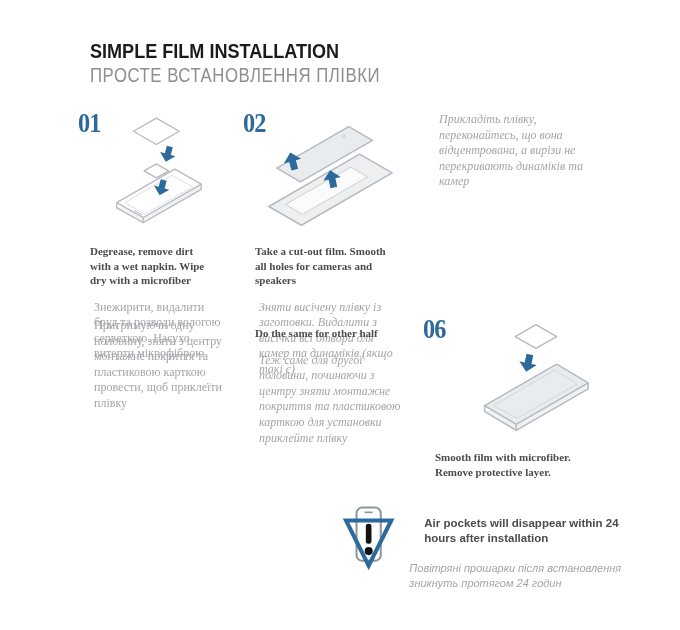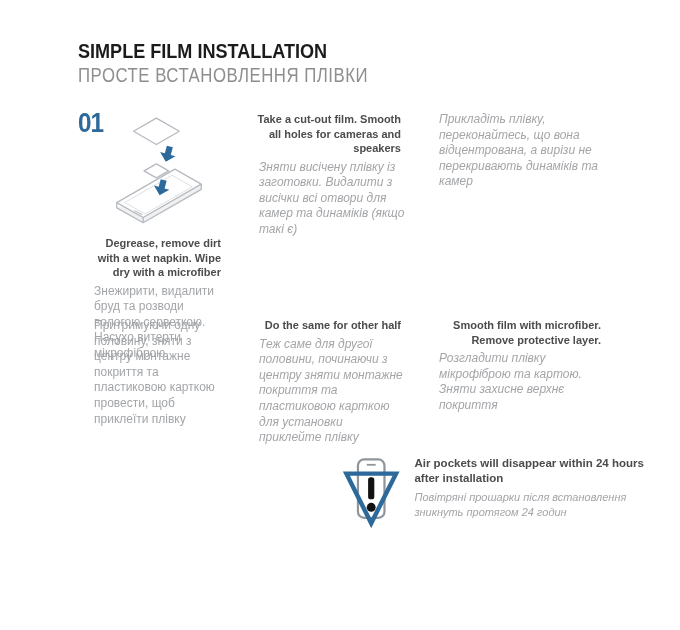--- a/index.html
+++ b/index.html
@@ -2,43 +2,43 @@
 <html><head>
 <meta charset="utf-8">
 <style>
   html,body{margin:0;padding:0;}
   body{
     width:680px;height:630px;background:#ffffff;
     font-family:"Liberation Sans", sans-serif;
     overflow:hidden;color:#4c4c4c;
   }
   .page{box-sizing:border-box;width:680px;height:630px;padding:40px 30px 0 78px;}
-  .hdr{margin:0 0 22px 0;}
+  .hdr{margin:0 0 22px 12px;}
   .title{
     font-size:21px;font-weight:800;color:#1b1b1b;line-height:1.08;
     transform:scaleX(.86);transform-origin:left center;white-space:nowrap;margin:0;
   }
   .subtitle{
     font-size:19.5px;font-weight:400;color:#8e8e8e;letter-spacing:.6px;line-height:1.1;
     transform:scaleX(.86);transform-origin:left center;white-space:nowrap;margin:2px 0 0 0;
   }
   .steps{display:grid;grid-template-columns:165px 180px 200px;grid-template-rows:206px auto;}
-  .step{box-sizing:border-box;padding-right:18px;}
+  .step{box-sizing:border-box;padding-right:18px;font-family:Liberation Serif, serif;}
   .step-top{position:relative;height:124px;margin-bottom:4px;}
   .step-num{
     position:absolute;left:0;top:0;font-size:27px;font-weight:800;color:#2d6a9b;
     letter-spacing:-1px;transform:scaleX(.9);transform-origin:left top;
   }
   .illus{position:absolute;right:0;top:0;}
-  .step-en{font-size:11px;font-weight:bold;color:#4c4c4c;line-height:1.32;margin:4px;text-align:right;}
+  .step-en{font-size:11px;font-weight:bold;color:#4c4c4c;line-height:1.32;margin:12px;}
   .step-uk{font-size:12px;color:#a3a5a8;line-height:1.3;margin:4px 0 0 16px;}
   .italic{font-style:italic;}
   .notice{display:flex;gap:14px;align-items:flex-start;margin:6px 0 0 264px;}
   .notice-text{padding-top:4px;}
-  .notice-en{font-size:11.5px;font-weight:bold;color:#4c4c4c;line-height:1.32;margin:0;max-width:250px;}
+  .notice-en{font-size:11.5px;font-weight:bold;color:#4c4c4c;line-height:1.32;margin:15px;max-width:250px;}
   .notice-uk{font-size:11px;color:#a3a5a8;font-style:italic;line-height:1.32;margin:4px 0 0 0;max-width:250px;}
 </style>
 </head>
 <body>
 
 <div class="page">
 
   <div class="hdr">
     <h1 class="title">SIMPLE FILM INSTALLATION</h1>
     <div class="subtitle">ПРОСТЕ ВСТАНОВЛЕННЯ ПЛІВКИ</div>
@@ -62,40 +62,66 @@
           <line x1="47" y1="108" x2="56" y2="113" stroke="#c5c8cb" stroke-width="1.5"></line>
           <polygon points="81.5,35 88.5,35 88.5,44 94,44 85,53 76,44 81.5,44" fill="#2d6a9b" transform="rotate(15 85 44)"></polygon>
           <polygon points="74.5,73 81.5,73 81.5,82 87,82 78,91 69,82 74.5,82" fill="#2d6a9b" transform="rotate(15 78 82)"></polygon>
         </svg>
       </div>
       <p class="step-en">Degrease, remove dirt with a wet napkin. Wipe dry with a microfiber</p>
       <p class="step-uk">Знежирити, видалити бруд та розводи вологою серветкою. Насухо витерти мікрофіброю</p>
     </div>
 
     <div class="step">
+      <div class="step-top">
+        <span class="step-num">02</span>
+        <svg class="illus" width="148" height="124" viewBox="0 0 150 124">
+          <g stroke="#b6bac0" stroke-width="1.5" stroke-linejoin="round">
+            <polygon points="12,99 104,46 137,65 45,118" fill="#edeff1"></polygon>
+            <polygon points="29,97 95,59 112,69 46,107" fill="#fafbfc" stroke="#c9ccd0" stroke-width="1"></polygon>
+            <polygon points="20,60 93,18 117,32 44,74" fill="#e9ecee"></polygon>
+          </g>
+          <circle cx="88" cy="28" r="1.6" fill="none" stroke="#c9ccd0" stroke-width="1"></circle>
+          <polygon points="32.5,62 39.5,62 39.5,53 45,53 36,44 27,53 32.5,53" fill="#2d6a9b" transform="rotate(-15 36 53)"></polygon>
+          <polygon points="72.5,80 79.5,80 79.5,71 85,71 76,62 67,71 72.5,71" fill="#2d6a9b" transform="rotate(-12 76 71)"></polygon>
+        </svg>
+      </div>
       <p class="step-en">Take a cut-out film. Smooth all holes for cameras and speakers</p>
       <p class="step-uk italic">Зняти висічену плівку із заготовки. Видалити з висічки всі отвори для камер та динаміків (якщо такі є)</p>
     </div>
 
     <div class="step">
       <p class="step-uk italic">Прикладіть плівку, переконайтесь, що вона відцентрована, а вирізи не перекривають динаміків та камер</p>
     </div>
 
     <div class="step">
       <p class="step-uk">Притримуючи одну половину, зняти з центру монтажне покриття та пластиковою карткою провести, щоб приклеїти плівку</p>
     </div>
 
     <div class="step">
       <p class="step-en">Do the same for other half</p>
       <p class="step-uk italic">Теж саме для другої половини, починаючи з центру зняти монтажне покриття та пластиковою карткою для установки приклейте плівку</p>
     </div>
 
     <div class="step">
+      <div class="step-top">
+        <span class="step-num">06</span>
+        <svg class="illus" width="148" height="124" viewBox="0 0 150 124">
+          <g stroke="#b6bac0" stroke-width="1.5" stroke-linejoin="round">
+            <polygon points="59,22 80,10 101,22 80,34" fill="#ffffff"></polygon>
+            <polygon points="28,98 60,117 133,75 133,69" fill="#f0f1f3" stroke="none"></polygon>
+            <polygon points="28,92 101,50 133,69 60,111" fill="#e9ecee"></polygon>
+            <polyline points="28,92 28,98 60,117 133,75 133,69" fill="none"></polyline>
+            <line x1="60" y1="111" x2="60" y2="117"></line>
+          </g>
+          <polygon points="37,92 99,56 122,70 61,105" fill="none" stroke="#d2d5d8" stroke-width="1"></polygon>
+          <polygon points="68.5,40 75.5,40 75.5,49 81,49 72,58 63,49 68.5,49" fill="#2d6a9b" transform="rotate(12 72 49)"></polygon>
+        </svg>
+      </div>
       <p class="step-en">Smooth film with microfiber. Remove protective layer.</p>
-      <p class="step-uk italic">Розгладити плівку мікрофіброю та картою. Зняти захисне верхнє покриття</p>
     </div>
 
   </div>
 
   <div class="notice">
     <svg width="62" height="84" viewBox="0 0 66 86">
       <rect x="18" y="4" width="30" height="66" rx="7" fill="#ffffff" stroke="#8f959b" stroke-width="2.5"></rect>
       <line x1="28" y1="10" x2="38" y2="10" stroke="#8f959b" stroke-width="2"></line>
       <polygon points="5,20 61,20 33,76" fill="none" stroke="#2d6a9b" stroke-width="5" stroke-linejoin="miter"></polygon>
       <rect x="29.5" y="24" width="7" height="25" rx="3" fill="#121212"></rect>

